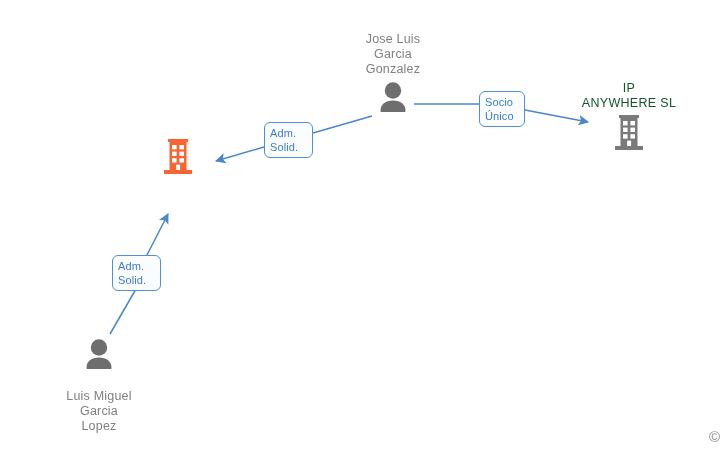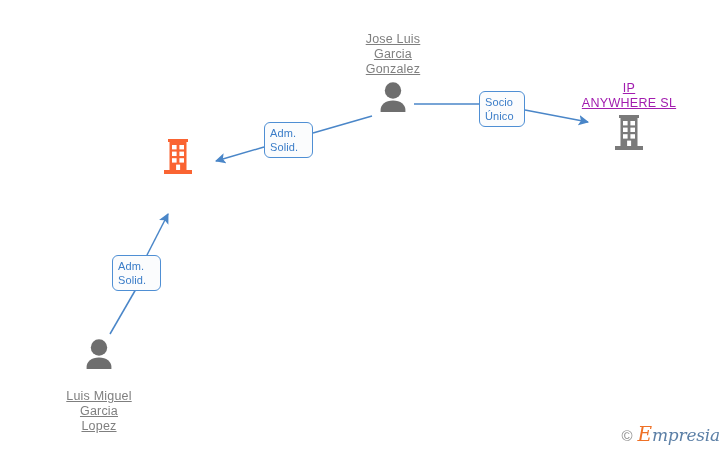--- a/index.html
+++ b/index.html
@@ -37,30 +37,29 @@
     align-items: center;
     justify-content: flex-start;
   }
   .node-label {
     font-size: 12.5px;
     line-height: 15px;
     color: #7f7f7f;
     text-align: center;
     white-space: pre-line;
     letter-spacing: 0.2px;
-    text-decoration: underline;
   }
   .node-label.company {
     color: #6e6e6e;
     font-weight: bold;
     letter-spacing: 0.4px;
   }
   .node-label.company.plain {
     font-weight: normal;
-    color: #a21caf;
+    color: #14532d;
     letter-spacing: 0.3px;
   }
   .node-icon {
     display: block;
   }
   .node.label-below .node-label { margin-top: 16px; }
   .node.label-above .node-label { margin-bottom: 3px; }
 
   
   .edge-label {
@@ -205,16 +204,15 @@
 Solid.</div>
 
   <div class="edge-label" style="left:479px; top:91px; width:46px;">Socio
 Único</div>
 
   <div class="edge-label" style="left:112px; top:255px; width:49px;">Adm.
 Solid.</div>
 
   <div id="logo">
     <span class="copy">©</span>
-    <span class="wordmark"><span class="cap">E</span><span>mpresia</span></span>
   </div>
 
 </div>
 
 </body></html>

